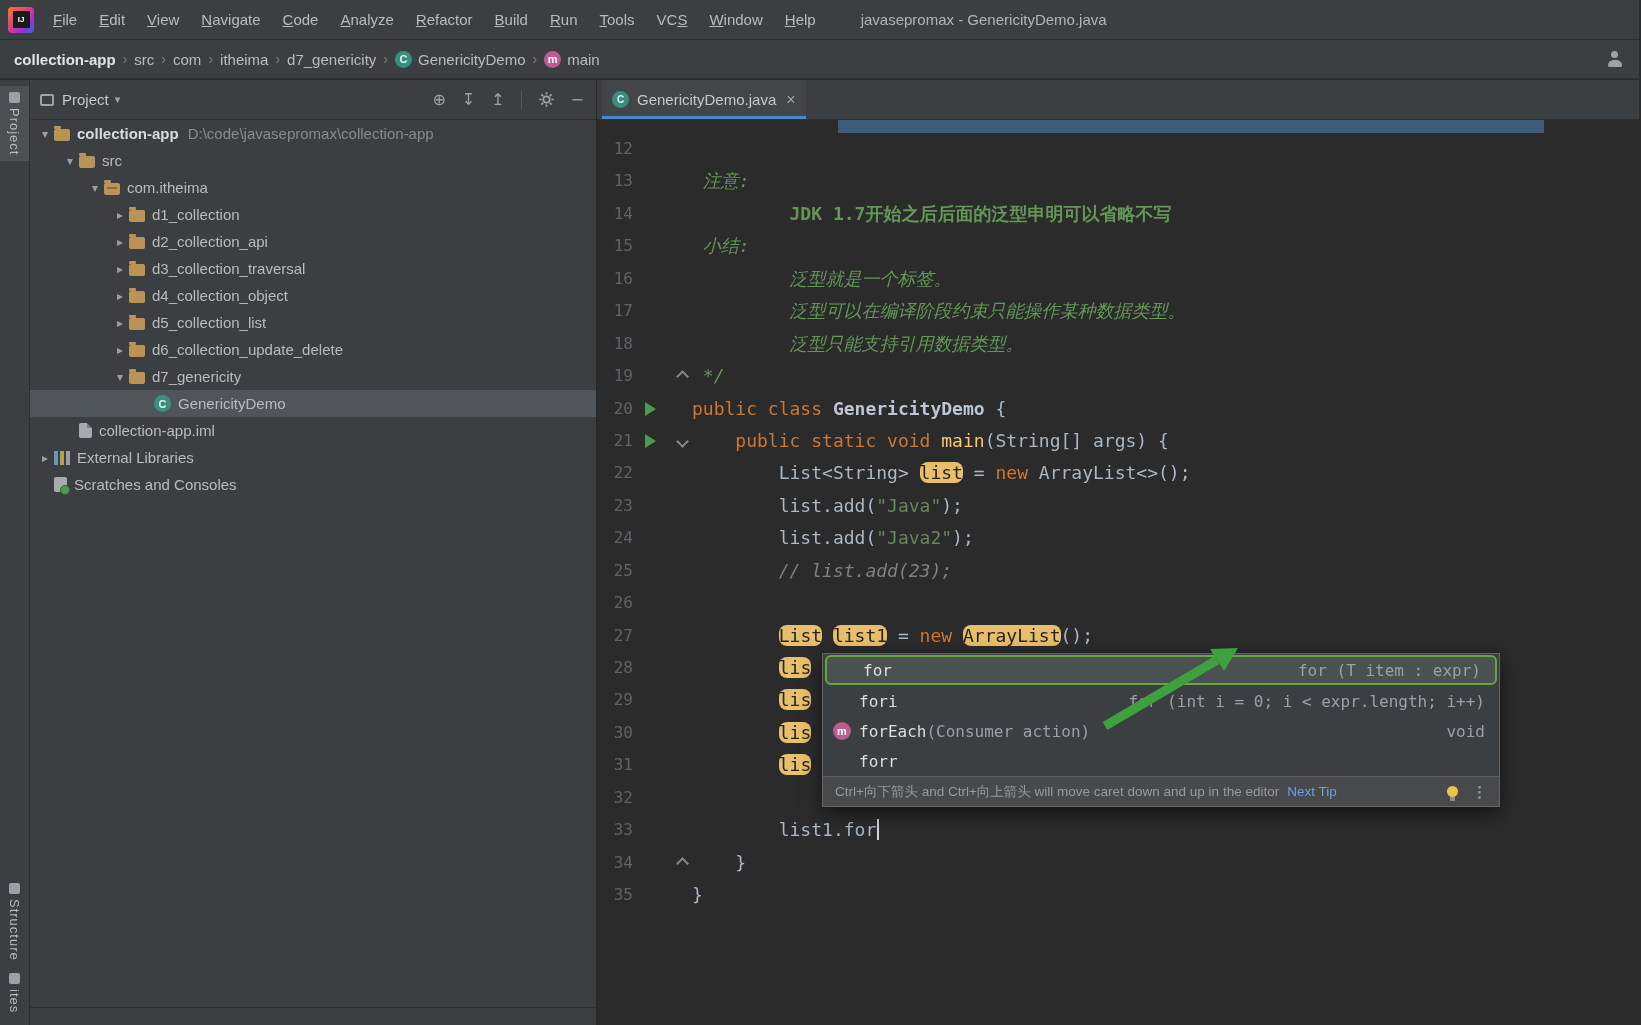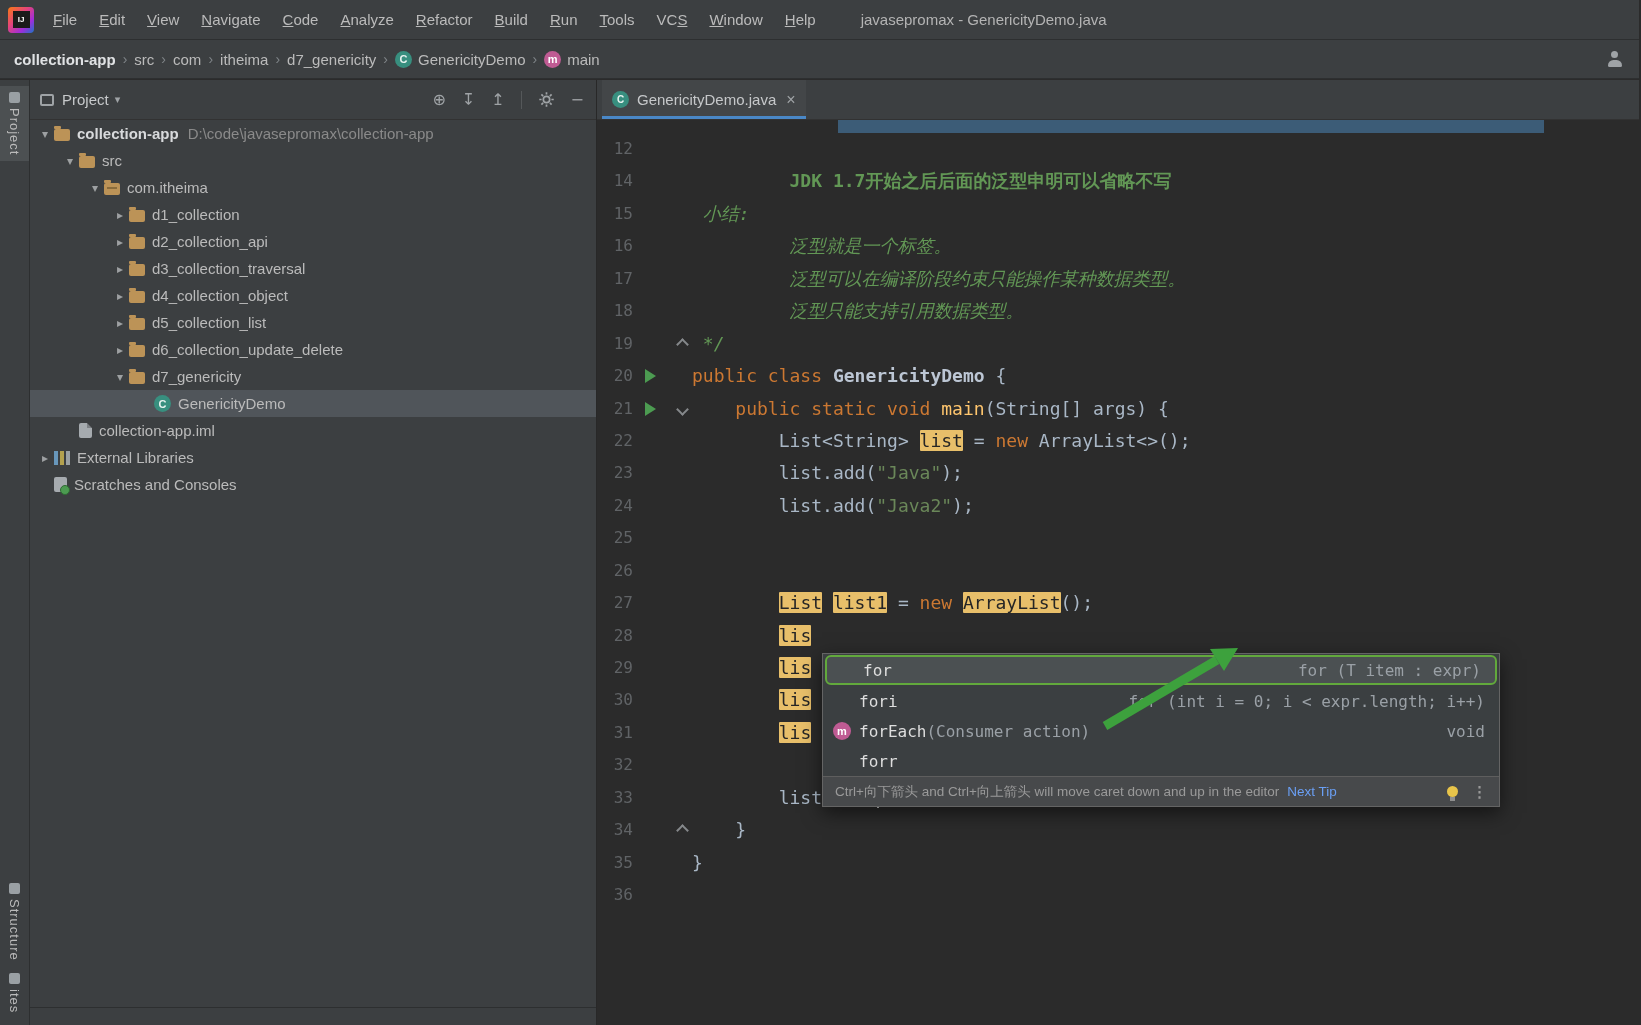--- a/index.html
+++ b/index.html
@@ -90,21 +90,21 @@
   .fold.down{transform:rotate(225deg)}
   .code{padding-left:11px;color:#a9b7c6;white-space:pre}
   .tk-def{color:#a9b7c6}
   .tk-kw{color:#cc7832}
   .tk-cls{color:#bcc6d4;font-weight:bold}
   .tk-fn{color:#ffc66e}
   .tk-str{color:#6a8759}
   .tk-cmt{color:#629755;font-style:italic}
   .tk-cmtb{color:#629755;font-weight:bold}
   .tk-lcmt{color:#808080;font-style:italic}
-  .tk-hl{background:#e8bf6a;color:#252525;border-radius:1px}
+  .tk-hl{background:#e8bf6a;color:#252525;border-radius:8px}
   .caret{display:inline-block;width:2px;height:21px;background:#d4d7da;vertical-align:text-bottom;margin-left:1px}
 
   
   .completion-popup{position:absolute;left:225px;top:533px;width:678px;background:#3b3f41;border:1px solid #646464;box-shadow:0 6px 18px rgba(0,0,0,.55);z-index:10;font-size:16px}
   .comp-row{height:30px;display:flex;align-items:center;padding:0 14px 0 10px;cursor:default}
   .comp-row.selected{background:#4b5052;border:2px solid #62a93c;border-radius:6px;margin:1px 2px}
   .comp-icon{width:18px;height:18px;margin-right:8px;flex:none;display:inline-flex;align-items:center;justify-content:center}
   .comp-name{color:#dedede}
   .comp-params{color:#9aa0a6}
   .comp-detail{margin-left:auto;color:#9aa0a6}
@@ -304,20 +304,25 @@
       </div>
       <div class="editor-body">
         <div class="clipped-line"></div>
         <div id="code-lines">
             <div class="code-line">
               <span class="ln">12</span>
               <span class="gut"></span>
               <span class="code"></span>
             </div>
             <div class="code-line">
+              <span class="ln">13</span>
+              <span class="gut"></span>
+              <span class="code"><span class="tk-cmt"> 注意:</span></span>
+            </div>
+            <div class="code-line">
               <span class="ln">14</span>
               <span class="gut"></span>
               <span class="code"><span class="tk-cmtb">         JDK 1.7开始之后后面的泛型申明可以省略不写</span></span>
             </div>
             <div class="code-line">
               <span class="ln">15</span>
               <span class="gut"></span>
               <span class="code"><span class="tk-cmt"> 小结:</span></span>
             </div>
             <div class="code-line">
@@ -368,20 +373,21 @@
               <span class="code"><span class="tk-def">        list.add(</span><span class="tk-str">"Java"</span><span class="tk-def">);</span></span>
             </div>
             <div class="code-line">
               <span class="ln">24</span>
               <span class="gut"></span>
               <span class="code"><span class="tk-def">        list.add(</span><span class="tk-str">"Java2"</span><span class="tk-def">);</span></span>
             </div>
             <div class="code-line">
               <span class="ln">25</span>
               <span class="gut"></span>
+              <span class="code"><span class="tk-lcmt">        // list.add(23);</span></span>
             </div>
             <div class="code-line">
               <span class="ln">26</span>
               <span class="gut"></span>
               <span class="code"></span>
             </div>
             <div class="code-line">
               <span class="ln">27</span>
               <span class="gut"></span>
               <span class="code"><span class="tk-def">        </span><span class="tk-hl">List</span><span class="tk-def"> </span><span class="tk-hl">list1</span><span class="tk-def"> = </span><span class="tk-kw">new</span><span class="tk-def"> </span><span class="tk-hl">ArrayList</span><span class="tk-def">();</span></span>
@@ -420,25 +426,20 @@
               <span class="ln">34</span>
               <span class="gut">
                 <span class="fold up"></span>
               </span>
               <span class="code"><span class="tk-def">    }</span></span>
             </div>
             <div class="code-line">
               <span class="ln">35</span>
               <span class="gut"></span>
               <span class="code"><span class="tk-def">}</span></span>
-            </div>
-            <div class="code-line">
-              <span class="ln">36</span>
-              <span class="gut"></span>
-              <span class="code"></span>
             </div>
           </div>
 
         <div class="completion-popup">
           <div id="completion-list">
               <div class="comp-row selected">
                 <span class="comp-icon"></span>
                 <span class="comp-name">for</span>
                 <span class="comp-detail">for (T item : expr)</span>
               </div>

